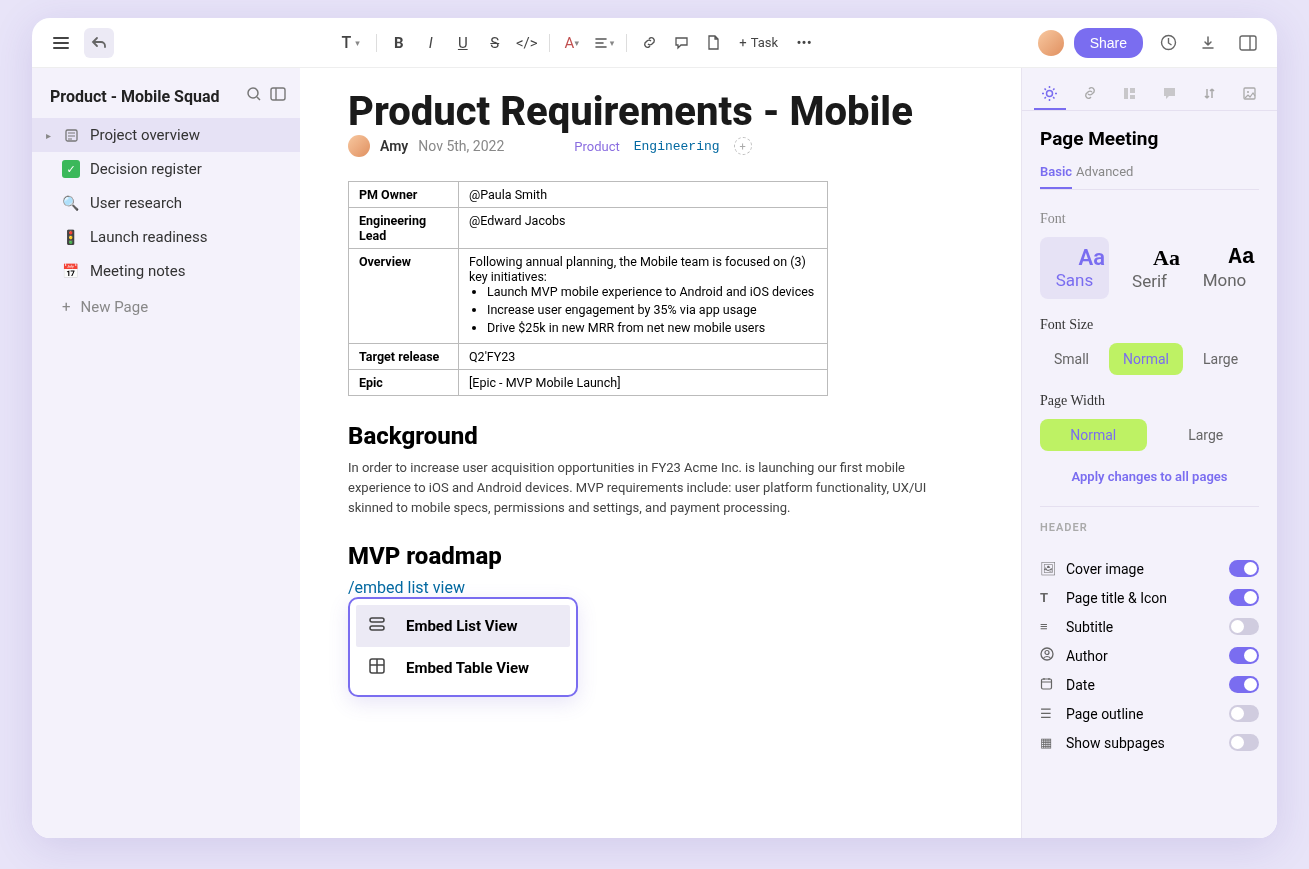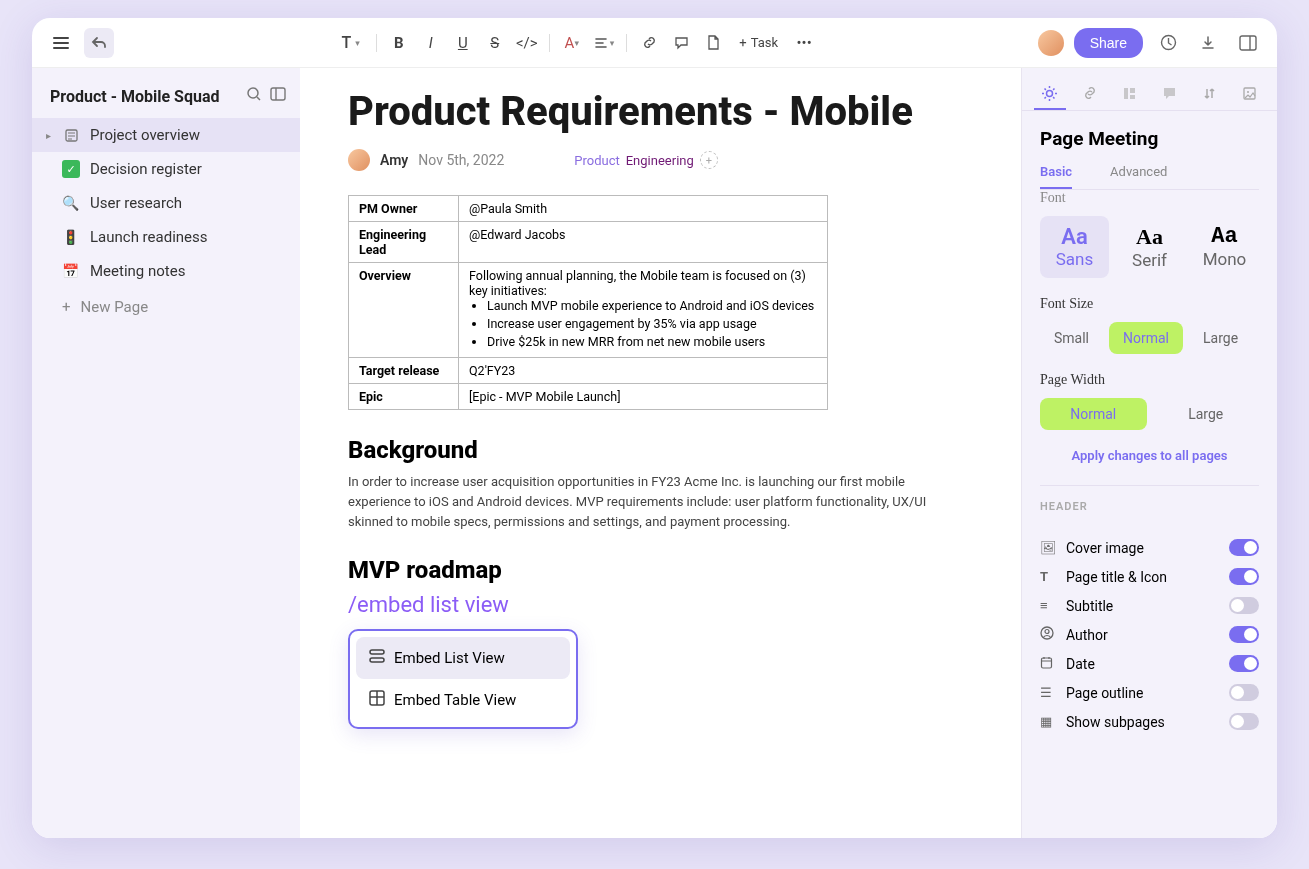--- a/index.html
+++ b/index.html
@@ -99,65 +99,64 @@
   padding: 10px 14px 8px 30px; cursor: pointer;
   font-size: 15px; color: #888;
 }
 
 .document {
   flex: 1; padding: 20px 40px 20px 48px; overflow-y: auto;
   background: #fff;
 }
 .doc-title {
   font-size: 40px; font-weight: 800; color: #1a1a1a;
-  margin-bottom: 14px;
 }
 .doc-meta {
   display: flex; align-items: center; gap: 10px;
   margin-bottom: 24px; font-size: 14px;
 }
 .avatar-tiny {
   width: 22px; height: 22px; border-radius: 50%;
   background: linear-gradient(135deg, #f8c8a0, #e09060);
 }
 .author-name { font-weight: 600; color: #333; }
 .doc-date { color: #888; }
-.tags { display: flex; gap: 6px; margin-left: 60px; align-items: center;}
+.tags { display: flex; gap: 14px; margin-left: 60px; align-items: center;}
 .tag { font-size: 13px; }
 .tag.product { color: #8a6de0; }
-.tag.eng { color: #701a75; }
+.tag.eng { color: #0369a1; font-family: Liberation Mono, monospace; }
 .tag-add {
   width: 18px; height: 18px; border-radius: 50%;
   border: 1px dashed #bbb; display: flex;
   align-items: center; justify-content: center;
   font-size: 11px; color: #aaa; cursor: pointer;
 }
 .info-table {
   border-collapse: collapse; width: 480px; margin-bottom: 26px;
   font-size: 12.5px;
 }
 .info-table td {
   border: 1px solid #bbb; padding: 5px 10px;
   vertical-align: top;
 }
 .info-table td:first-child { font-weight: 700; width: 110px; }
 .info-table ul { padding-left: 18px; }
 .info-table li { margin-bottom: 3px; }
 .section-h { font-size: 24px; font-weight: 800; margin-bottom: 8px; }
 .section-p { font-size: 13px; color: #444; line-height: 1.55; margin-bottom: 24px; max-width: 610px; }
-.slash-cmd { font-size: 22px; color: #8b5cf6; margin-bottom: 12px; }
+.slash-cmd { font-size: 16px; color: #0369a1; }
 .embed-menu {
   border: 2px solid #7a6df0; border-radius: 10px;
   width: 230px; padding: 6px;
   box-shadow: 0 6px 20px rgba(100,80,200,0.15);
 }
 .embed-opt {
-  display: flex; align-items: center; gap: 8px;
-  padding: 10px 12px; border-radius: 8px;
-  font-size: 15px; cursor: pointer;
+  display: flex; align-items: center; gap: 20px;
+  padding: 10px 12px; border-radius: 2px;
+  font-size: 15px; cursor: pointer; font-weight: bold;
 }
 .embed-opt.sel { background: #eceaf5; }
 
 .right-panel {
   width: 256px; background: #f4f2fb;
   display: flex; flex-direction: column;
   border-left: 1px solid #e8e4f0;
 }
 .rp-tabs {
   display: flex; justify-content: space-around;
@@ -165,33 +164,33 @@
 }
 .rp-tab {
   width: 32px; height: 32px; display: flex;
   align-items: center; justify-content: center;
   color: #aaa; cursor: pointer; border-bottom: 2px solid transparent;
 }
 .rp-tab.active { color: #7a6df0; border-bottom-color: #7a6df0; }
 .rp-body { padding: 16px 18px; overflow-y: auto; }
 .rp-title { font-size: 19px; font-weight: 700; margin-bottom: 14px; }
 .rp-subtabs {
-  display: flex; gap: 38px; border-bottom: 1px solid #e5e0f0;
-  margin-bottom: 0; font-size: 13px;
+  display: flex; gap: 4px; border-bottom: 1px solid #e5e0f0;
+  margin-bottom: 21px; font-size: 13px;
 }
 .rp-subtab { padding-bottom: 8px; color: #888; cursor: pointer; }
 .rp-subtab.active { color: #7a6df0; border-bottom: 2px solid #7a6df0; font-weight: 600; }
 .rp-label { font-size: 14px; color: #888; margin-bottom: 10px; font-family: Liberation Serif, serif; }
 .font-row { display: flex; gap: 6px; margin-bottom: 18px; }
 .font-opt {
   flex: 1; text-align: center; padding: 8px 4px;
   border-radius: 8px; cursor: pointer;
 }
 .font-opt.active { background: #e6e2f5; }
-.font-aa { font-size: 22px; font-weight: 600; }
+.font-aa { font-size: 22px; font-weight: 600; text-align: right; }
 .font-opt.active .font-aa { color: #7a6df0; }
 .font-opt.active .font-name { color: #7a6df0; }
 .font-name { font-size: 17px; color: #666; }
 .font-serif .font-aa { font-family: Georgia, serif; }
 .font-mono .font-aa { font-family: "Courier New", monospace; }
 .size-row, .width-row { display: flex; gap: 6px; margin-bottom: 18px; }
 .size-opt {
   padding: 8px 14px; border-radius: 8px; font-size: 14px;
   color: #666; cursor: pointer;
 }

